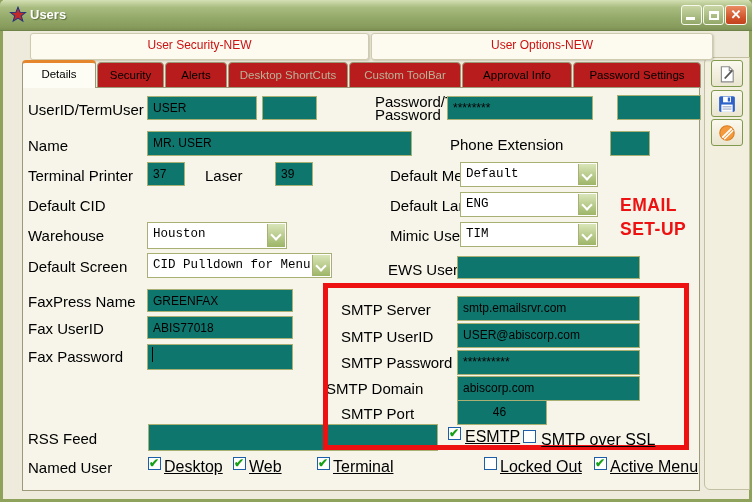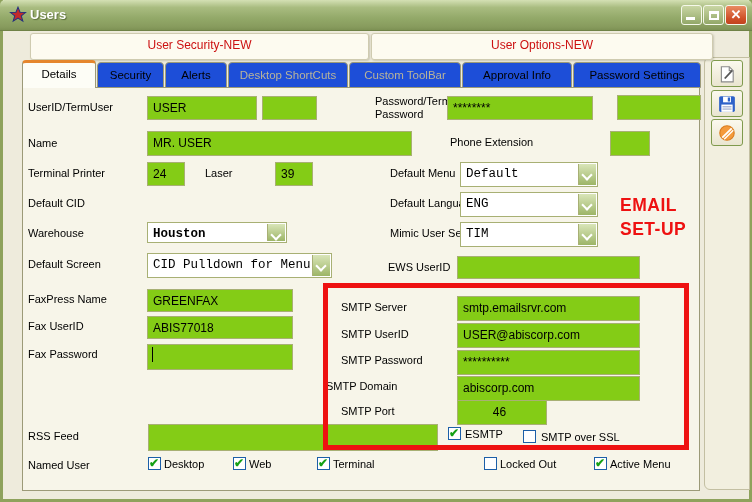--- a/index.html
+++ b/index.html
@@ -17,50 +17,50 @@
   .winbtn .glyph{position:absolute;left:0;top:0;right:0;bottom:0;}
   .btn-min{left:681px;}
   .btn-max{left:703px;}
   .btn-close{left:725px;width:22px;background:linear-gradient(180deg,#e98c63,#cf4f27 70%,#c1441f);}
   .min-bar{position:absolute;left:4px;bottom:4px;width:9px;height:3px;background:#fff;}
   .max-box{position:absolute;left:5px;top:5px;width:10px;height:9px;border:2px solid #fff;border-top-width:3px;box-sizing:border-box;}
   .close-x{color:#fff;font-size:13px;font-weight:bold;text-align:center;line-height:18px;}
   .topbtn{position:absolute;top:33px;height:25px;background:#fdfbf0;border:1px solid #cfcbb0;
        border-radius:3px;color:#cc1111;font-size:12px;text-align:center;line-height:23px;
        box-shadow:1px 1px 2px rgba(90,90,60,.25);z-index:2;cursor:default;}
-  .tab{position:absolute;top:62px;height:26px;background:#1d4ed8;border:1px solid #9c9a78;
+  .tab{position:absolute;top:62px;height:26px;background:#b91c1c;border:1px solid #9c9a78;
        border-radius:4px 4px 0 0;box-sizing:border-box;text-align:center;font-size:11.5px;
        line-height:24px;color:#000;z-index:2;cursor:default;}
   .tab.disabled{color:#b9b49a;}
   .tab.active{top:60px;height:28px;background:#fdfdf6;border-bottom:none;border-top:3px solid #e5862d;
        line-height:23px;z-index:4;}
   .panel{position:absolute;left:22px;top:87px;width:678px;height:404px;background:#f7f5e9;
        border:1px solid #9c9a78;box-sizing:border-box;z-index:1;}
   .sidebar{position:absolute;left:704px;top:57px;width:46px;height:433px;background:#f2efdf;
        border:1px solid #c3bfa2;border-radius:6px 0 0 6px;box-sizing:border-box;z-index:1;}
   .toolbtn{position:absolute;left:711px;width:32px;height:27px;background:linear-gradient(180deg,#fbf9ee,#e9e5d0);
        border:1px solid #7f9a4d;border-radius:3px;box-sizing:border-box;z-index:2;cursor:default;}
   .toolbtn svg{position:absolute;left:6px;top:4px;}
-  .lbl{position:absolute;font-size:11px;color:#000;white-space:nowrap;z-index:2;}
+  .lbl{position:absolute;font-size:15px;color:#000;white-space:nowrap;z-index:2;}
   .lbl.wrap{white-space:normal;line-height:13px;}
-  .inp{position:absolute;background:#84cc16;border:1px solid #a8b074;box-sizing:border-box;
+  .inp{position:absolute;background:#0f766e;border:1px solid #a8b074;box-sizing:border-box;
        font-size:12px;color:#000;padding:4px 10px 0 5px;z-index:2;overflow:hidden;white-space:nowrap;}
   .inp.center{text-align:center;}
   .dd{position:absolute;background:#fff;border:1px solid #a8b074;box-sizing:border-box;z-index:2;}
   .dd-text{position:absolute;left:5px;top:4px;font-family:"Liberation Mono","DejaVu Sans Mono",monospace;
        font-size:12.5px;color:#000;white-space:nowrap;}
   .dd-btn{position:absolute;right:1px;top:1px;bottom:1px;width:17px;
        background:linear-gradient(180deg,#d9e5b8,#9db567);border-left:1px solid #a8b074;}
   .dd-btn::after{content:"";position:absolute;left:4px;top:7px;width:6px;height:6px;
        border-right:2px solid #fff;border-bottom:2px solid #fff;transform:rotate(45deg);}
   .cb{position:absolute;width:13px;height:13px;background:#fff;border:1px solid #1c5fa8;
        box-sizing:border-box;z-index:5;}
   .cb.checked::after{content:"✔";position:absolute;left:0px;top:-2px;color:#15a015;
        font-size:12px;font-weight:bold;}
-  .cblbl{position:absolute;font-size:11px;color:#000;white-space:nowrap;z-index:5;}
+  .cblbl{position:absolute;font-size:16px;color:#000;white-space:nowrap;z-index:5;text-decoration:underline;}
   .redbox{position:absolute;left:323px;top:283px;width:366px;height:167px;border:5px solid #ee1111;
        box-sizing:border-box;z-index:4;pointer-events:none;}
   .annot{position:absolute;left:620px;top:193px;color:#ee1111;font-weight:bold;font-size:17.5px;
        line-height:24px;letter-spacing:.5px;z-index:2;}
   .caret{position:absolute;left:152px;top:347px;width:1px;height:15px;background:#000;z-index:3;}
 </style>
 </head>
 <body>
 
 <div class="win">
@@ -132,38 +132,38 @@
   <div class="lbl wrap" style="left:375px;top:95px;width:80px;">Password/Term Password</div>
   <div class="inp" style="left:447px;top:96px;width:146px;height:24px;">********</div>
   <div class="inp" style="left:617px;top:95px;width:84px;height:25px;"></div>
 
   <div class="lbl" style="left:28px;top:137px;">Name</div>
   <div class="inp" style="left:147px;top:131px;width:265px;height:25px;">MR. USER</div>
   <div class="lbl" style="left:450px;top:136px;">Phone Extension</div>
   <div class="inp" style="left:610px;top:131px;width:40px;height:25px;"></div>
 
   <div class="lbl" style="left:28px;top:167px;">Terminal Printer</div>
-  <div class="inp" style="left:147px;top:162px;width:38px;height:24px;">24</div>
+  <div class="inp" style="left:147px;top:162px;width:38px;height:24px;">37</div>
   <div class="lbl" style="left:205px;top:167px;">Laser</div>
   <div class="inp" style="left:275px;top:162px;width:38px;height:24px;">39</div>
   <div class="lbl" style="left:390px;top:167px;">Default Menu</div>
   <div class="dd" style="left:460px;top:162px;width:138px;height:25px;">
     <span class="dd-text">Default</span>
     <span class="dd-btn"></span>
   </div>
 
   <div class="lbl" style="left:28px;top:197px;">Default CID</div>
   <div class="lbl" style="left:390px;top:197px;">Default Language</div>
   <div class="dd" style="left:460px;top:192px;width:138px;height:25px;">
     <span class="dd-text">ENG</span>
     <span class="dd-btn"></span>
   </div>
 
   <div class="lbl" style="left:28px;top:227px;">Warehouse</div>
-  <div class="dd" style="left:147px;top:222px;width:140px;height:21px;font-weight:bold;">
+  <div class="dd" style="left:147px;top:222px;width:140px;height:27px;">
     <span class="dd-text">Houston</span>
     <span class="dd-btn"></span>
   </div>
   <div class="lbl" style="left:390px;top:227px;">Mimic User Security</div>
   <div class="dd" style="left:460px;top:222px;width:138px;height:25px;">
     <span class="dd-text">TIM</span>
     <span class="dd-btn"></span>
   </div>
 
   <div class="lbl" style="left:28px;top:258px;">Default Screen</div>

